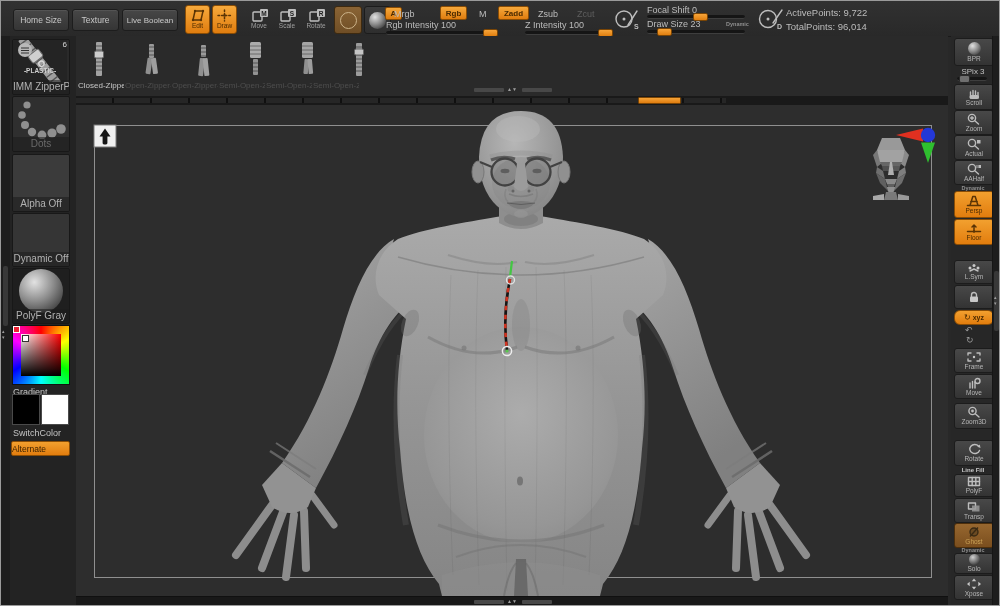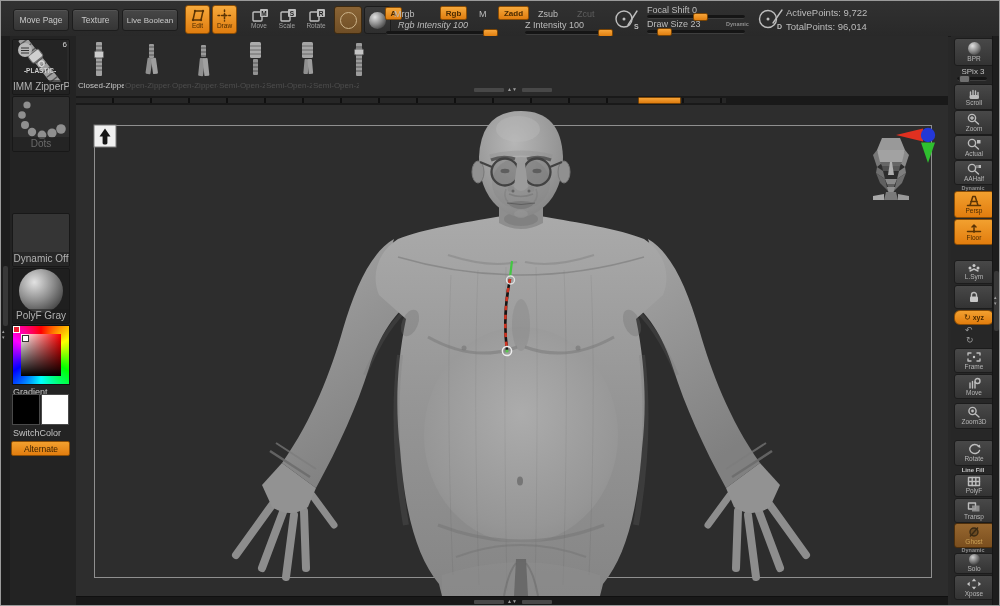--- a/index.html
+++ b/index.html
@@ -43,21 +43,21 @@
   .icd{stroke:#5a3405;fill:none;stroke-width:1.5;stroke-linecap:round;}
 </style>
 </head>
 <body>
 
 <div class="app">
 
   <div class="abs" style="left:0;top:0;width:1000px;height:35px;background:linear-gradient(#313131,#292929);border-bottom:1px solid #1a1a1a;">
 
     <div class="btn" style="left:12px;top:8px;width:54px;height:20px;">
-        <span>Move Page</span>
+        <span>Home Size</span>
       </div>
     <div class="btn" style="left:71px;top:8px;width:45px;height:20px;">
         <span>Texture</span>
       </div>
     <div class="btn" style="left:121px;top:8px;width:54px;height:20px;font-size:8px;">
         <span>Live Boolean</span>
       </div>
 
     <div class="toolbtn orange" style="left:184px;top:4px;width:23px;height:27px;">
       <svg width="15" height="13">
@@ -124,21 +124,21 @@
     <div class="chip" style="left:439px;top:5px;width:25px;height:12px;">
         <span>Rgb</span>
       </div>
     <div class="lbl" style="left:478px;top:8px;"><span>M</span></div>
     <div class="chip" style="left:497px;top:5px;width:29px;height:12px;">
         <span>Zadd</span>
       </div>
     <div class="lbl" style="left:537px;top:8px;"><span>Zsub</span></div>
     <div class="lbl dim" style="left:576px;top:8px;"><span>Zcut</span></div>
 
-    <div class="lbl" style="left:397px;top:19px;font-style:italic;"><span>Rgb Intensity 100</span></div>
+    <div class="lbl" style="left:385px;top:19px;"><span>Rgb Intensity 100</span></div>
     <div class="track" style="left:385px;top:30px;width:112px;">
       <div class="handle" style="left:97px;"></div>
     </div>
 
     <div class="lbl" style="left:524px;top:19px;"><span>Z Intensity 100</span></div>
     <div class="track" style="left:524px;top:30px;width:88px;">
       <div class="handle" style="left:73px;"></div>
     </div>
 
     <div style="position:absolute;left:612px;top:5px;width:28px;height:26px;">
@@ -206,20 +206,23 @@
             <circle cx="12" cy="28" r="4"></circle>
           <circle cx="19" cy="35" r="4.2"></circle>
             <circle cx="29" cy="38" r="4.4"></circle>
             <circle cx="39" cy="36" r="4.6"></circle>
           <circle cx="48" cy="32" r="4.8"></circle>
         </g>
       </svg>
       <div class="cap dim">Dots</div>
     </div>
 
+    <div class="thumb" style="top:118px;height:56px;background:#3b3b3b;">
+      <div class="cap">Alpha Off</div>
+    </div>
 
     <div class="thumb" style="top:177px;height:52px;background:#353535;">
       <div class="cap">Dynamic Off</div>
     </div>
 
     <div class="thumb" style="top:232px;height:54px;background:#1f1f1f;">
       <div class="sphere" style="position:absolute;left:6px;top:0px;width:44px;height:44px;"></div>
       <div class="cap">PolyF Gray</div>
     </div>
 
@@ -231,21 +234,21 @@
       <div style="position:absolute;left:9px;top:9px;width:5px;height:5px;border:1px solid #333;background:#fff;"></div>
     </div>
     <div class="lbl" style="left:3px;top:351px;color:#c4c4c4;"><span>Gradient</span></div>
 
     <div style="position:absolute;left:2px;top:358px;width:26px;height:29px;background:#000;border:1px solid #4a4a4a;"></div>
     <div style="position:absolute;left:31px;top:358px;width:26px;height:29px;background:#fff;border:1px solid #4a4a4a;"></div>
     <div class="lbl" style="left:3px;top:392px;color:#c4c4c4;"><span>SwitchColor</span></div>
 
     <div style="position:absolute;left:1px;top:405px;width:57px;height:13px;background:linear-gradient(#f2a02f,#e27d0e);
                 border:1px solid #8a4d05;border-radius:2px;display:flex;align-items:center;">
-      <span style="font-size:8.5px;color:#3c2200;padding-left:12px;">Alternate</span>
+      <span style="font-size:8.5px;color:#3c2200;padding-left:0;">Alternate</span>
     </div>
   </div>
 
   <div class="abs" style="left:75px;top:35px;width:872px;height:60px;background:#2a2a2a;">
 
     <svg class="abs" style="left:13px;top:4px;" width="20" height="40">
       <rect x="7" y="2" width="6" height="34" rx="1" fill="#a2a2a2"></rect>
       <path d="M7,6h6 M7,10h6 M7,14h6 M7,18h6 M7,22h6 M7,26h6 M7,30h6" stroke="#555" stroke-width="1"></path>
       <rect x="5.5" y="11" width="9" height="7" rx="1.5" fill="#cdcdcd" stroke="#666"></rect>
     </svg>

